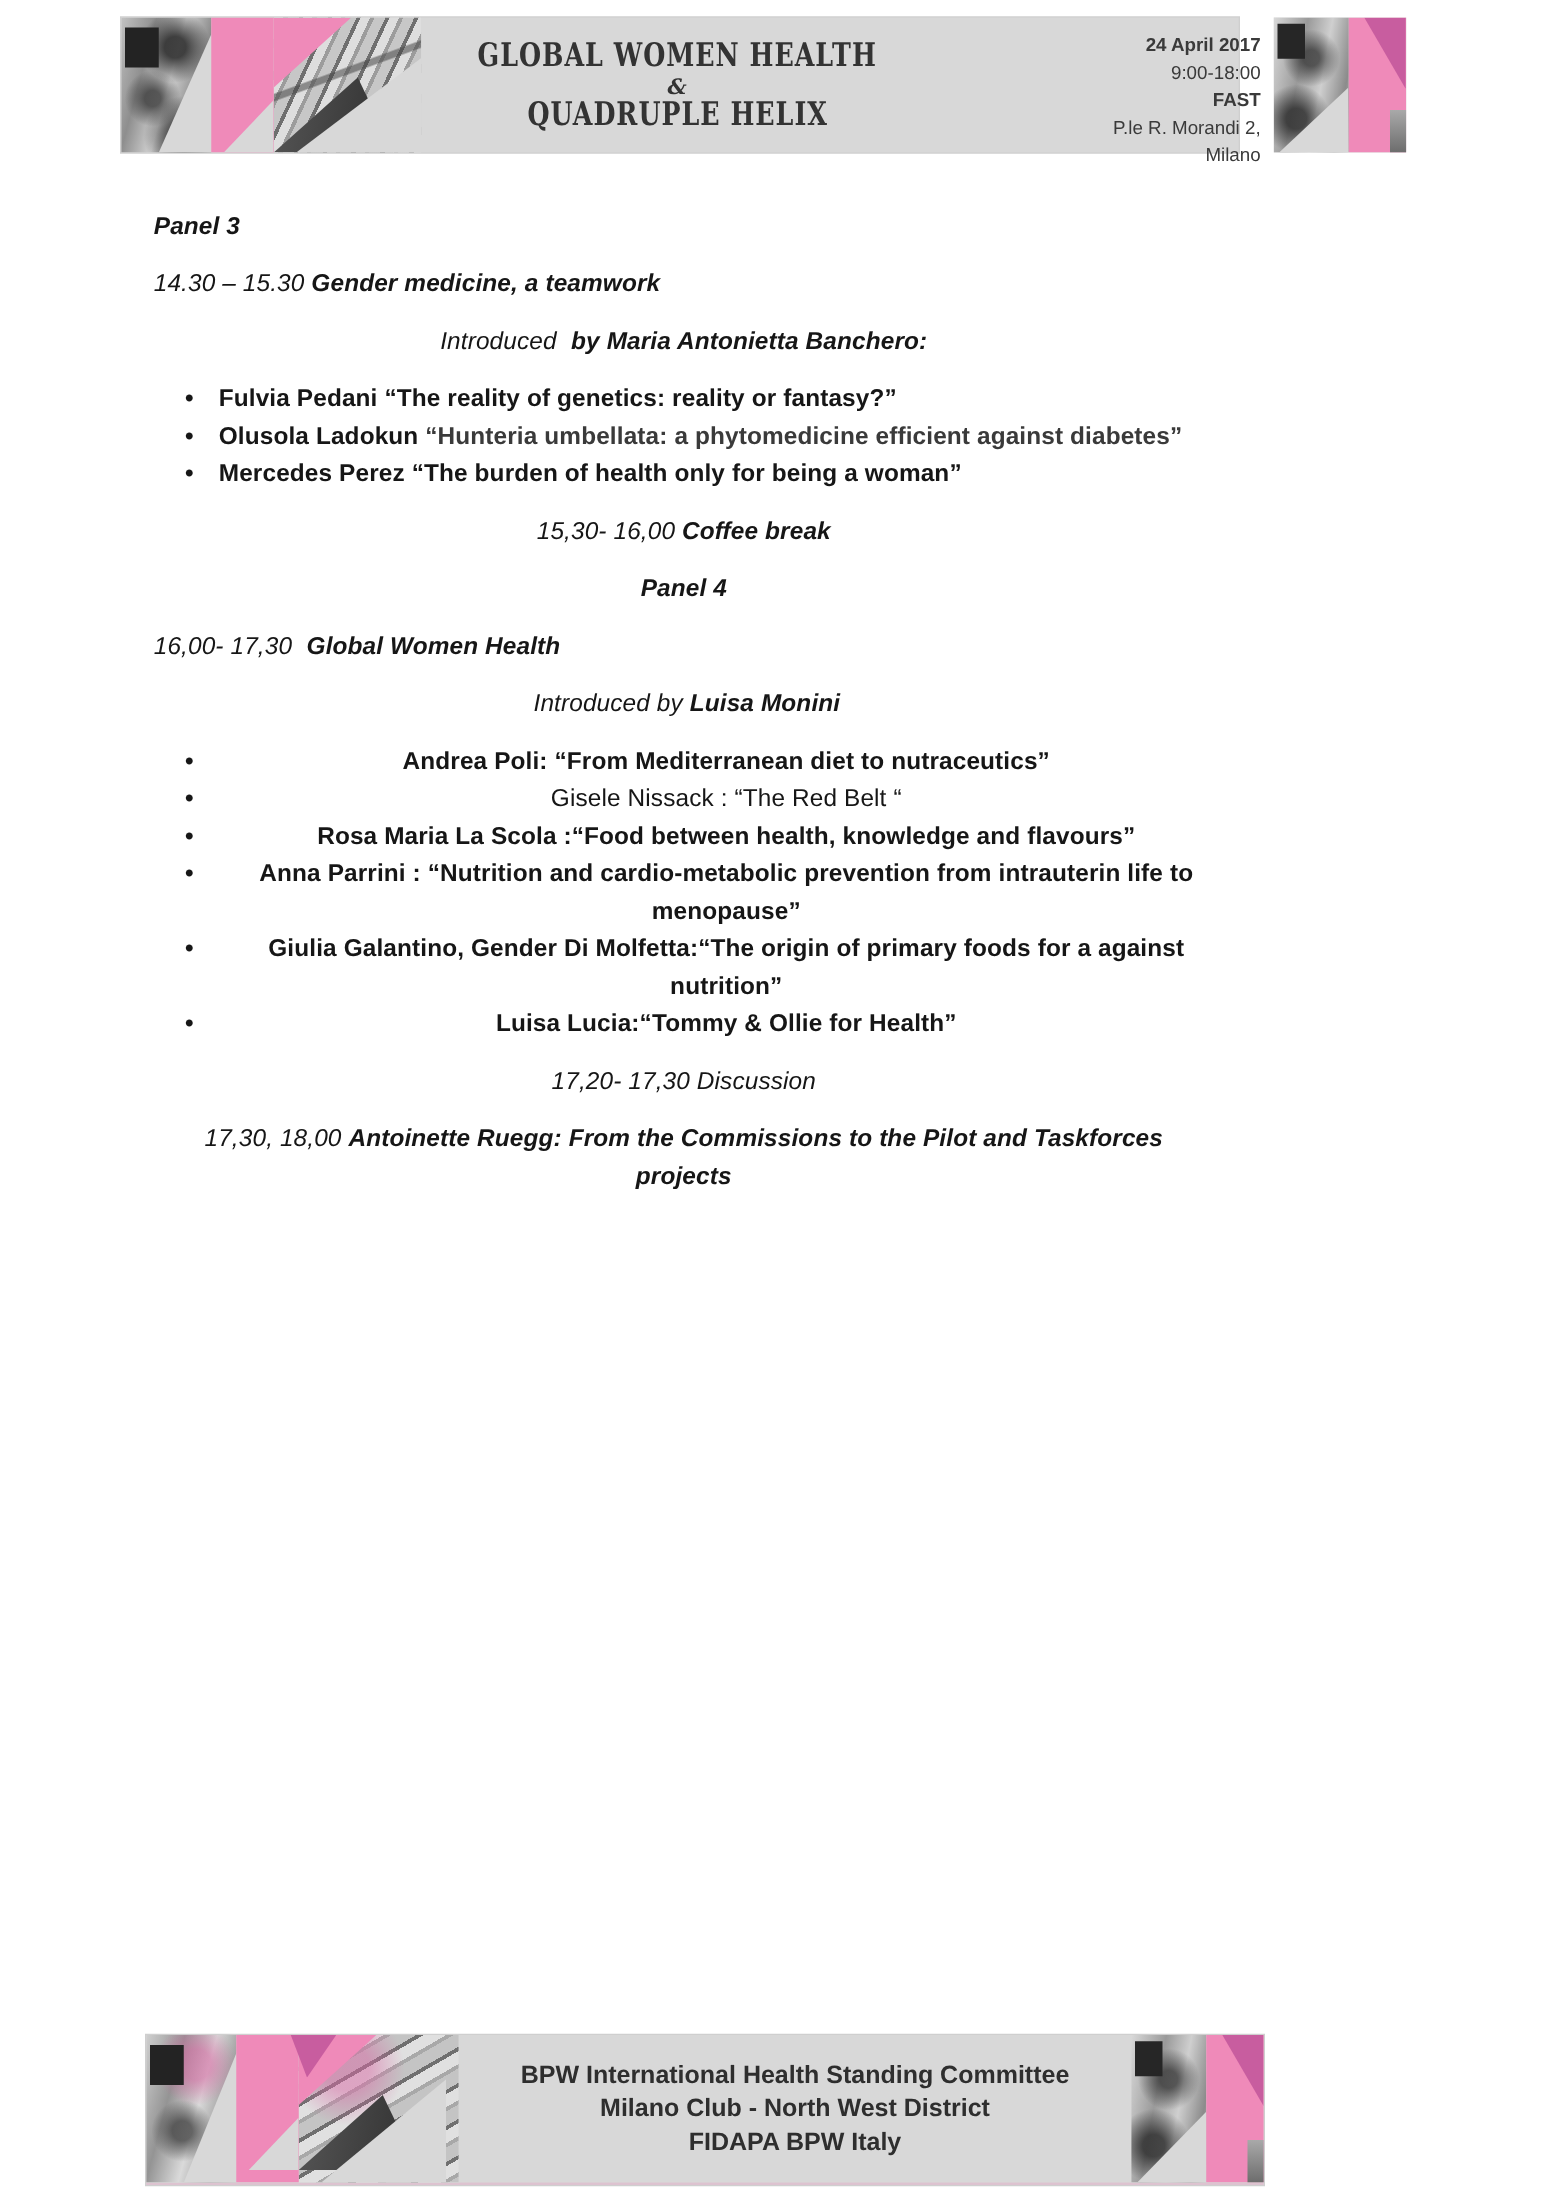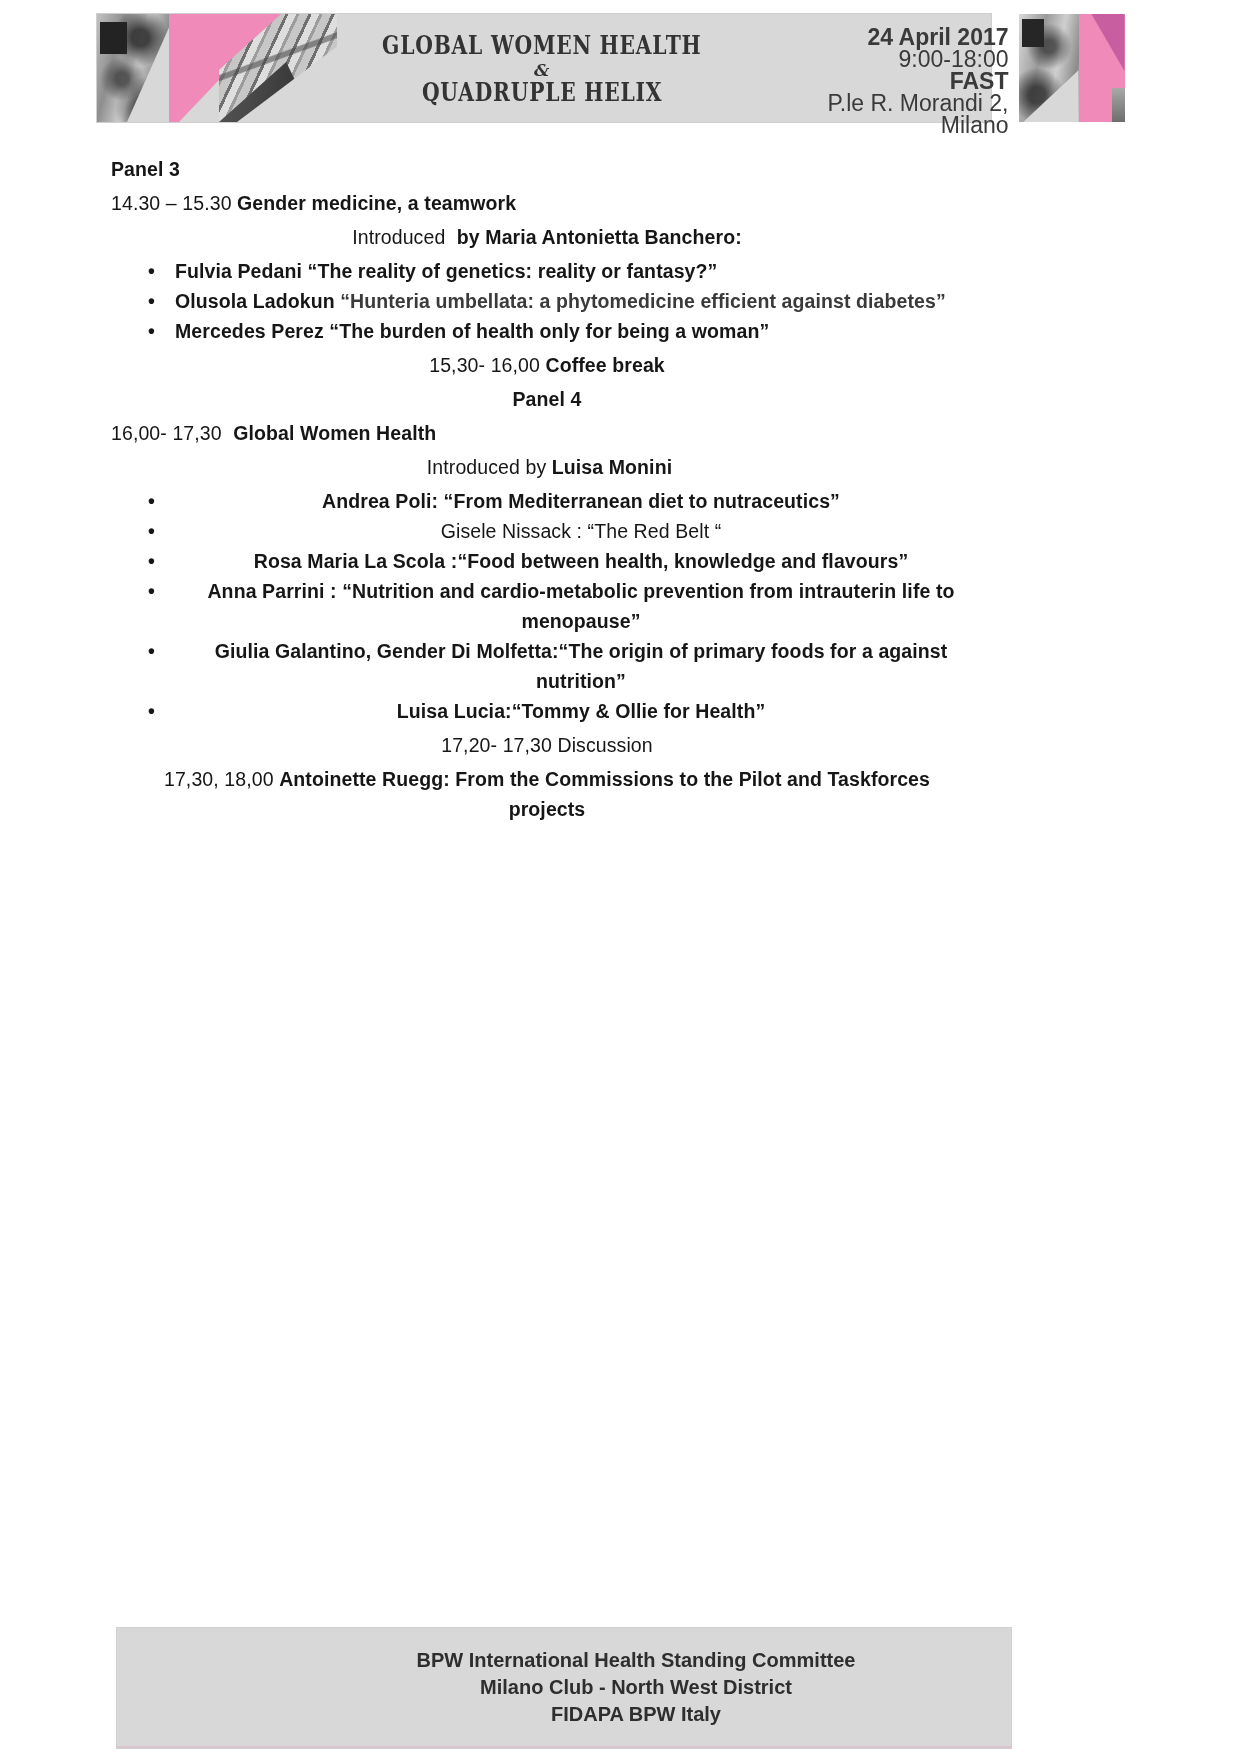--- a/index.html
+++ b/index.html
@@ -1,21 +1,21 @@
 <!DOCTYPE html>
 <html><head>
 <meta charset="utf-8">
 <style>
   html,body{margin:0;padding:0;background:#ffffff;}
   body{width:1240px;height:1754px;position:relative;font-family:"Liberation Sans",sans-serif;color:#161616;overflow:hidden;}
 
   
   .banner{position:absolute;background:#d8d8d8;display:flex;box-shadow:0 0 0 1px #cfcfcf;}
   .banner.hdr{left:97px;top:14px;width:894px;height:108px;}
-  .banner.ftr{left:117px;top:1628px;width:894px;height:118px;border-bottom:2px solid #ddc3d0;align-items:center;}
+  .banner.ftr{left:117px;top:1628px;width:894px;height:118px;border-bottom:2px solid #ddc3d0;}
 
   
   .collage{position:relative;flex:none;overflow:hidden;background:#d8d8d8;}
   .cl-hl{width:240px;} .cl-fl{width:250px;} .cl-r{width:106px;}
   .ly{position:absolute;display:block;}
   .hl-phA{left:0;top:0;width:72px;height:100%;
     background:
       radial-gradient(circle at 60% 22%, rgba(40,40,40,.85) 0 9%, rgba(40,40,40,0) 30%),
       radial-gradient(circle at 35% 60%, rgba(60,60,60,.8) 0 8%, rgba(60,60,60,0) 28%),
       radial-gradient(circle at 70% 88%, rgba(30,30,30,.7) 0 10%, rgba(30,30,30,0) 30%),
@@ -49,29 +49,29 @@
   .r-pink{left:60px;top:0;width:46px;height:100%;background:#ef8ab9;}
   .r-pinkDark{left:60px;top:0;width:46px;height:60px;background:#c85d9f;clip-path:polygon(28% 0,100% 0,100% 95%);}
   .r-sliver{right:0;bottom:0;width:13px;height:34px;background:linear-gradient(#a9a9a9,#6d6d6d);}
 
   
   .hdr-center{flex:1;display:flex;}
   .title-wrap{flex:1;text-align:center;padding-top:17px;}
   .tline{display:inline-block;transform:scaleX(.78);transform-origin:50% 50%;font-family:"DejaVu Serif",serif;font-weight:700;font-size:26px;letter-spacing:1px;color:#333333;white-space:nowrap;}
   .t1,.t2{line-height:28px;}
   .tamp{line-height:15px;font-family:"DejaVu Serif",serif;font-style:italic;font-weight:700;font-size:17px;color:#333333;}
-  .date-block{width:262px;text-align:right;font-size:23px;line-height:22px;color:#3a3a3a;padding:12px 10px 0 0;}
+  .date-block{width:262px;text-align:right;font-size:15px;line-height:22px;color:#3a3a3a;padding:12px 10px 0 0;}
   .date-block .bold{font-weight:700;}
 
   
   .ftr-center{flex:1;display:flex;flex-direction:column;justify-content:center;text-align:center;font-weight:700;font-size:20px;line-height:27px;color:#2e2e2e;}
 
   
   .content{position:absolute;left:107px;top:150px;width:880px;font-size:19.5px;line-height:30px;letter-spacing:.1px;}
-  .content p{margin:4px;}
+  .content p{margin:16px;font-style:italic;}
   .gap{margin-top:26px;text-align:center;}
   .b{font-weight:700;}
   .reg{font-weight:400;}
   .mut{color:#3a3a3a;}
   .sp{padding-left:6px;}
   .indent{padding-left:5px;}
   .block{display:block;}
   ul.talks{list-style:none;margin:0;padding:0 0 0 68px;}
   ul.talks li{position:relative;}
   ul.talks li::before{content:"•";position:absolute;left:-27px;top:0;font-weight:700;}

